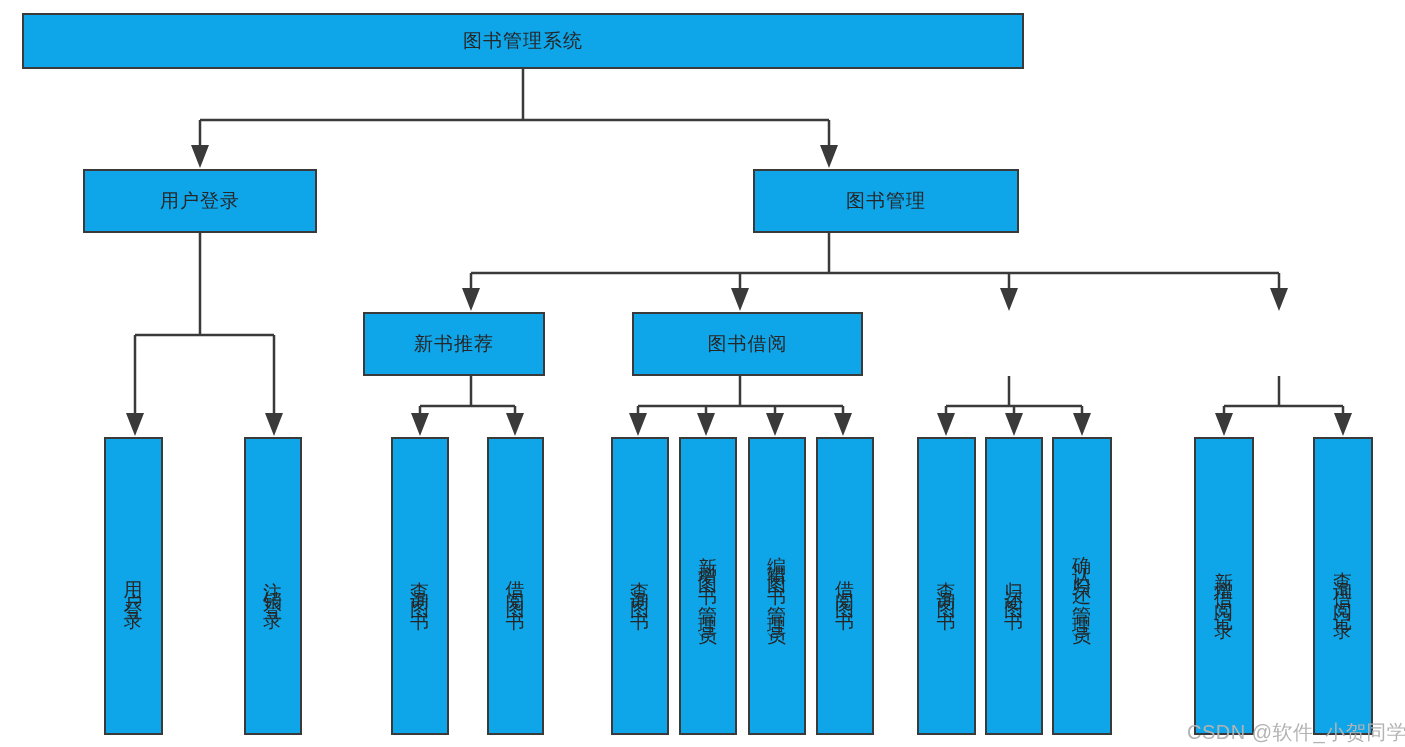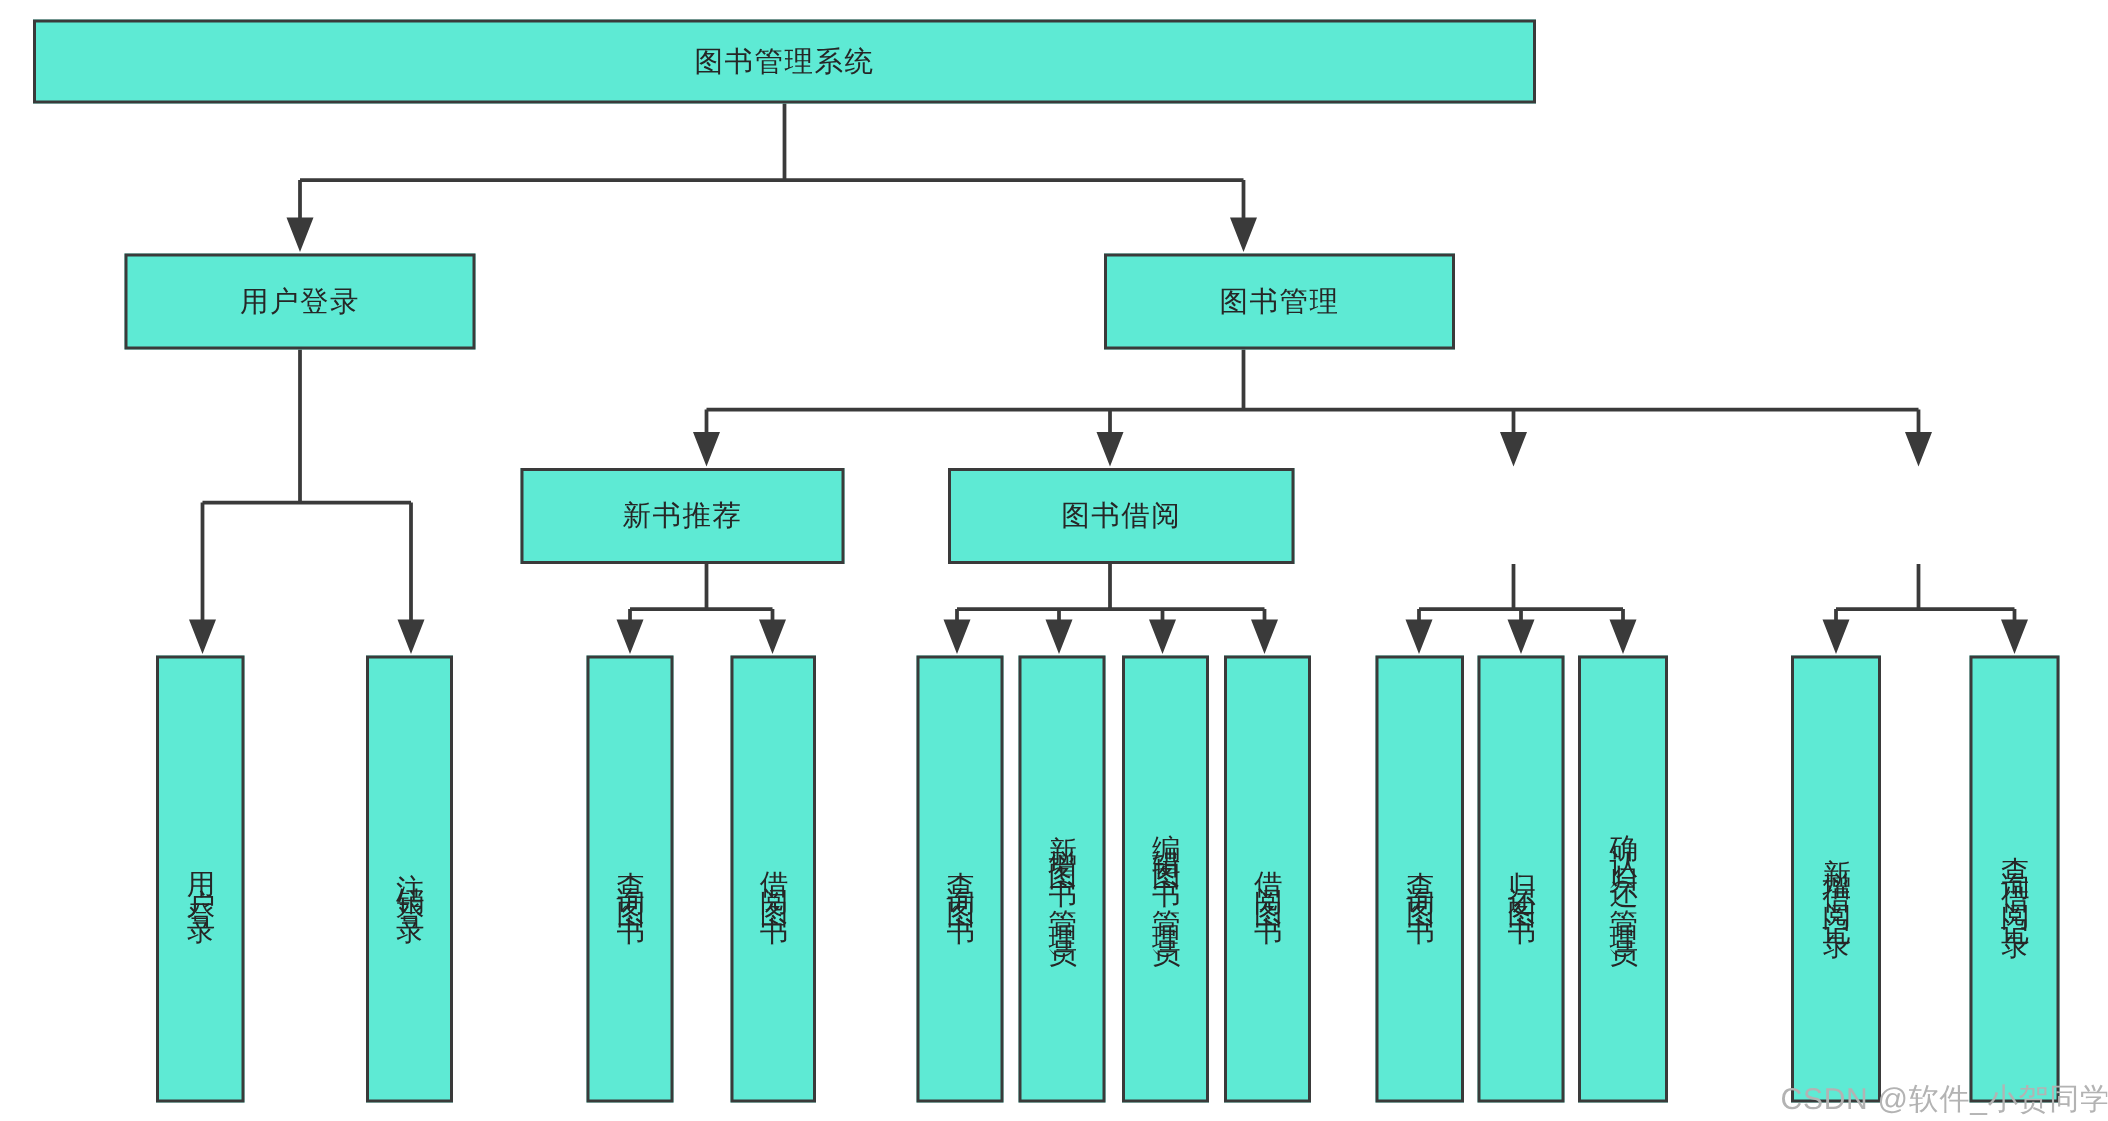--- a/index.html
+++ b/index.html
@@ -3,21 +3,21 @@
 <meta charset="utf-8">
 <style>
   html,body { margin:0; padding:0; background:#ffffff; }
   .stage {
     position:relative; width:1405px; height:747px; background:#ffffff;
     font-family:"Liberation Sans","DejaVu Sans",sans-serif;
     color:#262626; overflow:hidden;
   }
   svg.connectors { position:absolute; left:0; top:0; z-index:0; }
   .box {
-    position:absolute; box-sizing:border-box; background:#5eead4;
+    position:absolute; box-sizing:border-box; background:#0ea5e9;
     border:2.5px solid #3a3a3a;
     display:flex; align-items:center; justify-content:center;
     z-index:1;
   }
   .h-label { font-size:19px; letter-spacing:1px; white-space:nowrap; }
   .root-box  { left:22px;  top:13px;  width:1002px; height:56px; }
   .l2 { top:169px; height:64px; }
   .l3 { top:312px; height:64px; }
   .leaf { top:437px; height:298px; }
   .vtext {
@@ -58,25 +58,25 @@
       M1215 413 L1233 413 L1224 436 Z M1334 413 L1352 413 L1343 436 Z"></path>
   </svg>
 
   <div class="box root-box">
     <span class="h-label">图书管理系统</span>
   </div>
 
   <div class="box l2" style="left:83px;width:234px">
     <span class="h-label">用户登录</span>
   </div>
-  <div class="box l2" style="left:736px;width:234px">
+  <div class="box l2" style="left:753px;width:266px">
     <span class="h-label">图书管理</span>
   </div>
 
-  <div class="box l3" style="left:347px;width:216px">
+  <div class="box l3" style="left:363px;width:182px">
     <span class="h-label">新书推荐</span>
   </div>
   <div class="box l3" style="left:632px;width:231px">
     <span class="h-label">图书借阅</span>
   </div>
 
   <div class="box leaf" style="left:104px;width:59px">
     <span class="vtext">用户登录</span>
   </div>
   <div class="box leaf" style="left:244px;width:58px">

